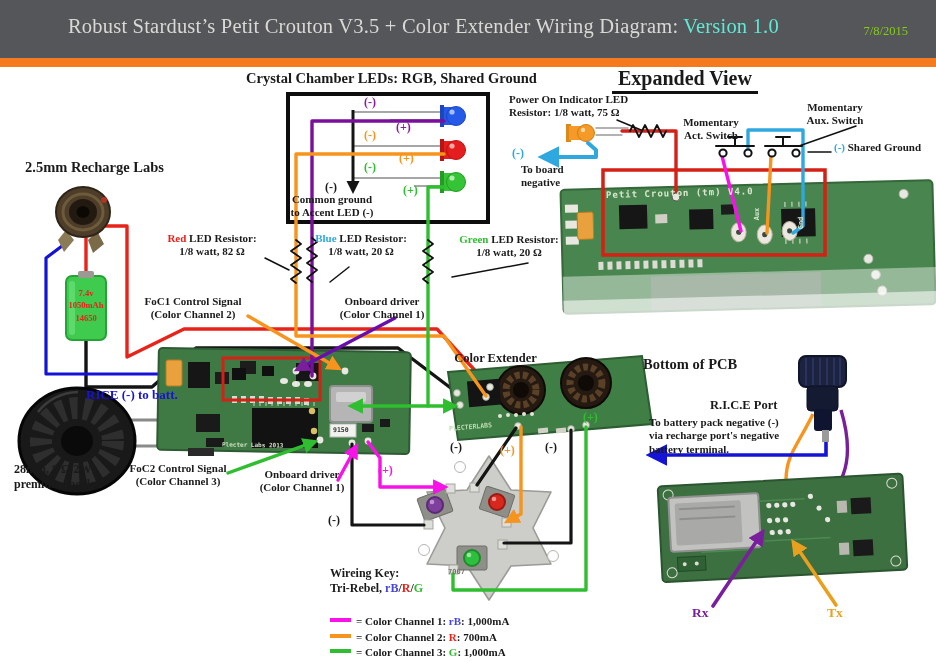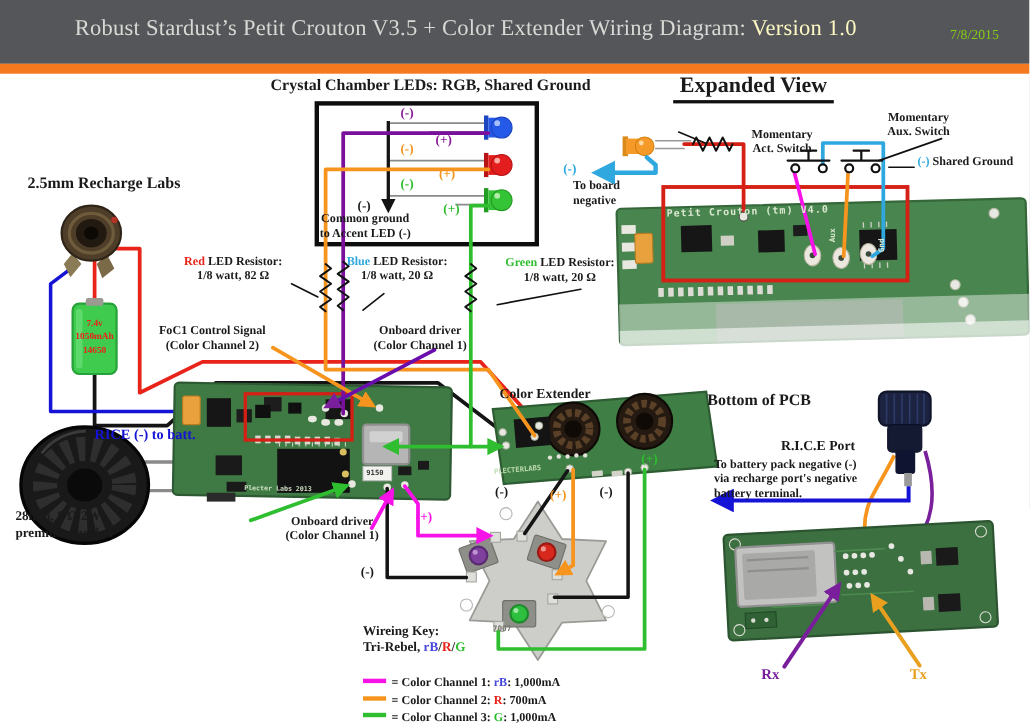--- a/index.html
+++ b/index.html
@@ -1,20 +1,20 @@
 <!DOCTYPE html>
 <html><head>
 <meta charset="utf-8">
 <style>
   html,body{margin:0;padding:0;background:#e9e9e9;}
   #stage{position:relative;width:936px;height:661px;background:#ffffff;overflow:hidden;
          font-family:"Liberation Serif","DejaVu Serif",serif;}
   #hdr{position:absolute;left:0;top:0;width:936px;height:58px;background:#55565A;}
   #hdr .t{position:absolute;left:68px;top:15px;font-size:20.5px;color:#D8D9D4;letter-spacing:.2px;white-space:nowrap;}
-  #hdr .v{color:#fef9c3;}
+  #hdr .v{color:#5eead4;}
   #hdr .d{position:absolute;right:28px;top:24px;font-size:12.5px;color:#84cc16;}
   #stripe{position:absolute;left:0;top:58px;width:936px;height:9px;background:#F4791F;}
   svg{position:absolute;left:0;top:0;}
   .lb{position:absolute;font-weight:bold;color:#1a1a1a;font-size:11px;line-height:1.22;white-space:nowrap;}
   .ctr{text-align:center;}
   .s12{font-size:12px;} .s125{font-size:12.5px;margin-top:12px;} .s13{font-size:13px;} .s135{font-size:13.5px;}
   .s145{font-size:14.5px;} .s15{font-size:20px;}
   .cred{color:#E8231A;} .cblue{color:#2FA8DF;} .cgreen{color:#2FBE2F;} .corange{color:#F7941D;}
   .cpurple{color:#8B1A9B;} .cmag{color:#F712E8;} .cdkblue{color:#1513D6;} .crx{color:#7A1F9C;} .ctx{color:#E8A01E;}
   .crb{color:#4646D8;}
@@ -408,20 +408,24 @@
   <div class="lb s12 corange" style="left:399px;top:151px;">(+)</div>
   <div class="lb s12 cgreen" style="left:364px;top:160px;">(-)</div>
   <div class="lb s12 cgreen" style="left:403px;top:183px;">(+)</div>
   <div class="lb s12" style="left:325px;top:180px;">(-)</div>
   <div class="lb ctr" style="left:262px;top:193px;width:140px;">
     <div>Common ground</div>
     <div>to Accent LED (-)</div>
   </div>
 
   <div class="lb s15" style="left:612px;top:66px;"><span id="exp-title">Expanded View</span></div>
+  <div class="lb" style="left:509px;top:93px;">
+    <div>Power On Indicator LED</div>
+    <div>Resistor: 1/8 watt, 75 Ω</div>
+  </div>
   <div class="lb ctr" style="left:668px;top:116px;width:86px;">
     <div>Momentary</div>
     <div>Act. Switch</div>
   </div>
   <div class="lb ctr" style="left:789px;top:101px;width:92px;">
     <div>Momentary</div>
     <div>Aux. Switch</div>
   </div>
   <div class="lb" style="left:834px;top:141px;"><span class="cblue">(-)</span><span> Shared Ground</span></div>
   <div class="lb s12 cblue" style="left:512px;top:146px;">(-)</div>
@@ -455,20 +459,24 @@
     <div>1/8 watt, 20 Ω</div>
   </div>
 
   <div class="lb ctr" style="left:128px;top:295px;width:130px;">
     <div>FoC1 Control Signal</div>
     <div>(Color Channel 2)</div>
   </div>
   <div class="lb ctr" style="left:322px;top:295px;width:120px;">
     <div>Onboard driver</div>
     <div>(Color Channel 1)</div>
+  </div>
+  <div class="lb ctr" style="left:112px;top:462px;width:132px;">
+    <div>FoC2 Control Signal</div>
+    <div>(Color Channel 3)</div>
   </div>
   <div class="lb ctr" style="left:243px;top:468px;width:118px;">
     <div>Onboard driver</div>
     <div>(Color Channel 1)</div>
   </div>
   <div class="lb s125 ctr" style="left:438px;top:339px;width:115px;">Color Extender</div>
 
   <div class="lb s12" style="left:450px;top:440px;">(-)</div>
   <div class="lb s12 corange" style="left:500px;top:443px;">(+)</div>
   <div class="lb s12" style="left:545px;top:440px;">(-)</div>

